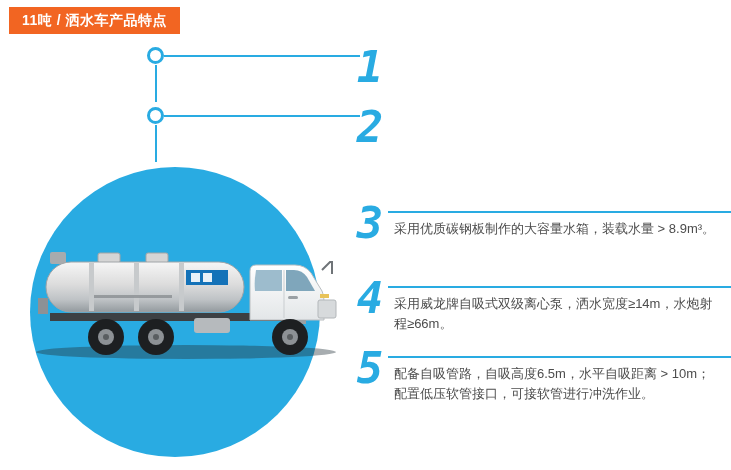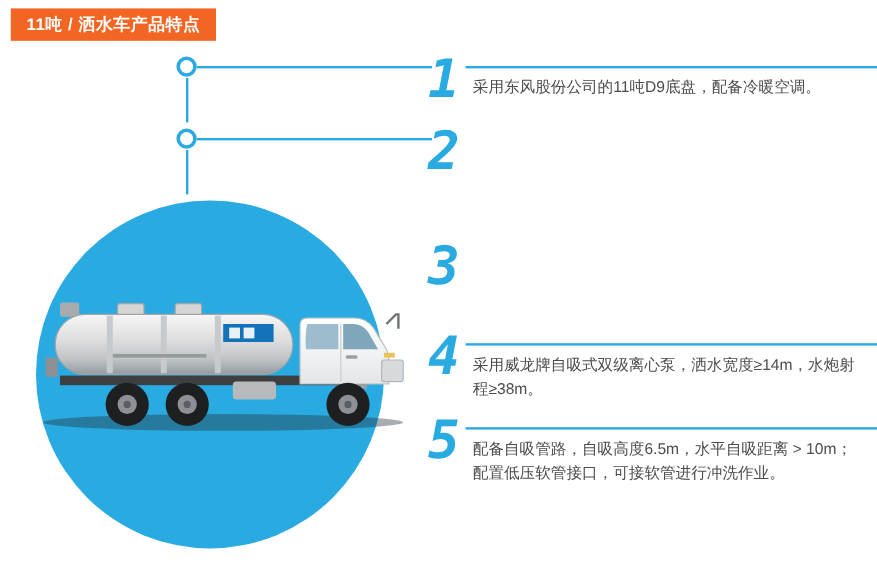--- a/index.html
+++ b/index.html
@@ -124,37 +124,37 @@
 
   <div class="node node-1"></div>
   <div class="vline vline-1"></div>
   <div class="hline hline-1"></div>
   <div class="node node-2"></div>
   <div class="vline vline-2"></div>
   <div class="hline hline-2"></div>
 
   <div class="feature f-1">
     <div class="fnum">1</div>
-    <div class="fbody">
-      <p class="ftext">采用东风股份公司的11吨D9底盘，配备冷暖空调。</p>
-    </div>
   </div>
 
   <div class="feature f-2">
     <div class="fnum">2</div>
   </div>
 
   <div class="feature f-3">
     <div class="fnum">3</div>
+    <div class="fbody">
+      <p class="ftext">采用优质碳钢板制作的大容量水箱，装载水量 &gt; 8.9m³。</p>
+    </div>
   </div>
 
   <div class="feature f-4">
     <div class="fnum">4</div>
     <div class="fbody">
-      <p class="ftext">采用威龙牌自吸式双级离心泵，洒水宽度≥14m，水炮射程≥38m。</p>
+      <p class="ftext">采用威龙牌自吸式双级离心泵，洒水宽度≥14m，水炮射程≥66m。</p>
     </div>
   </div>
 
   <div class="feature f-5">
     <div class="fnum">5</div>
     <div class="fbody">
       <p class="ftext">配备自吸管路，自吸高度6.5m，水平自吸距离 &gt; 10m；配置低压软管接口，可接软管进行冲洗作业。</p>
     </div>
   </div>
 

